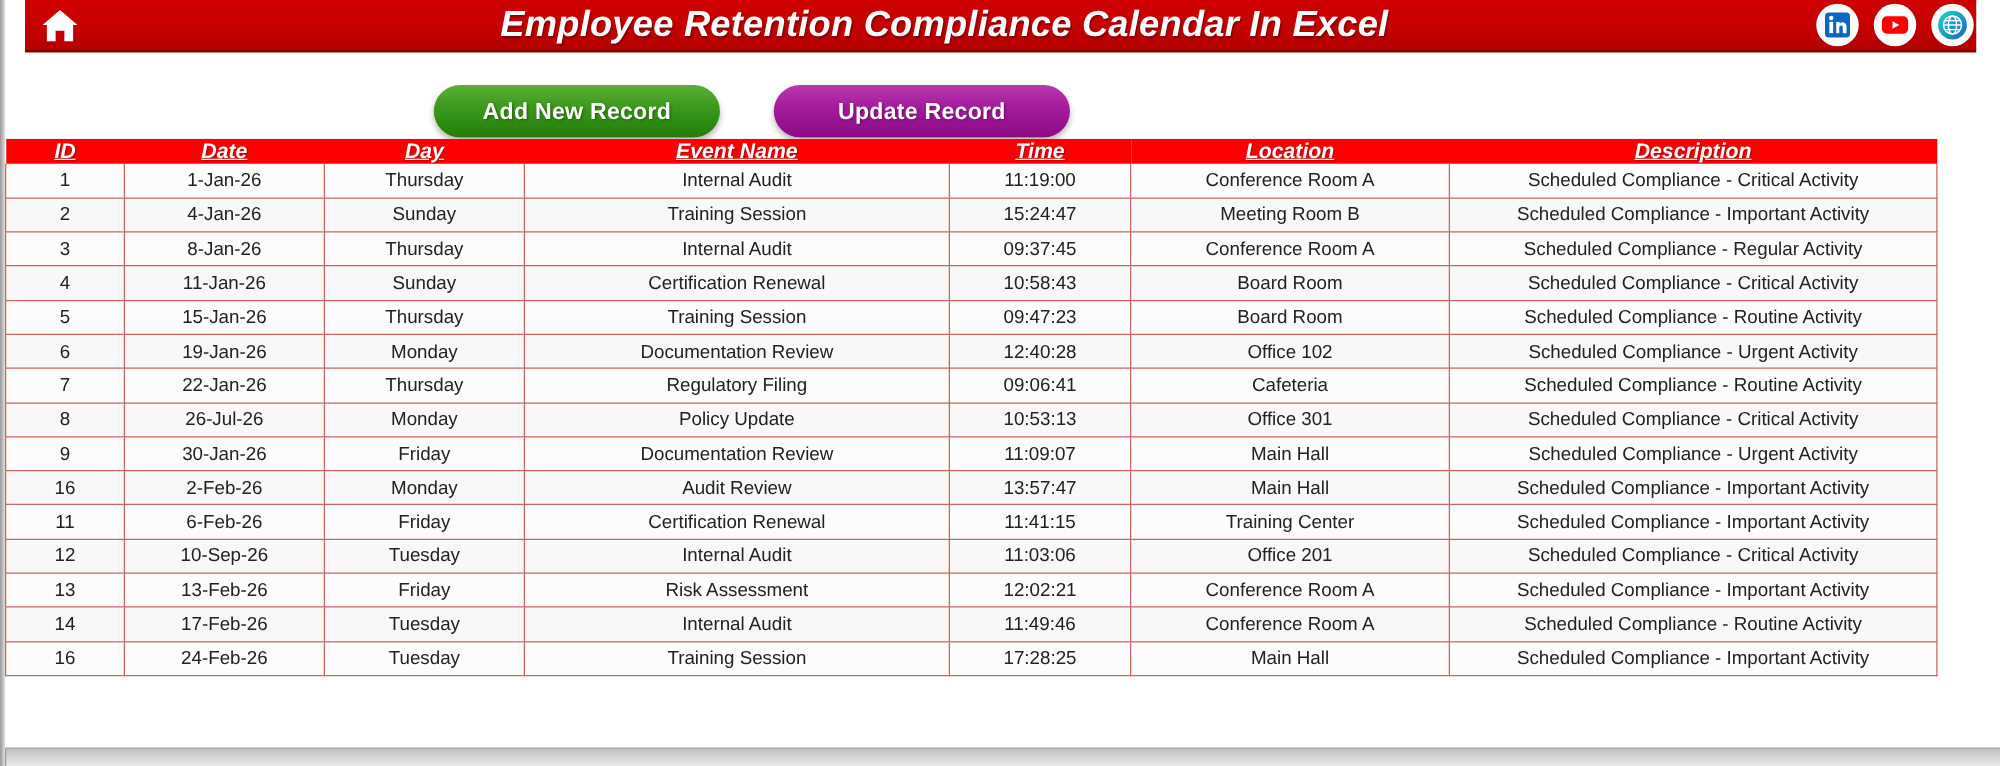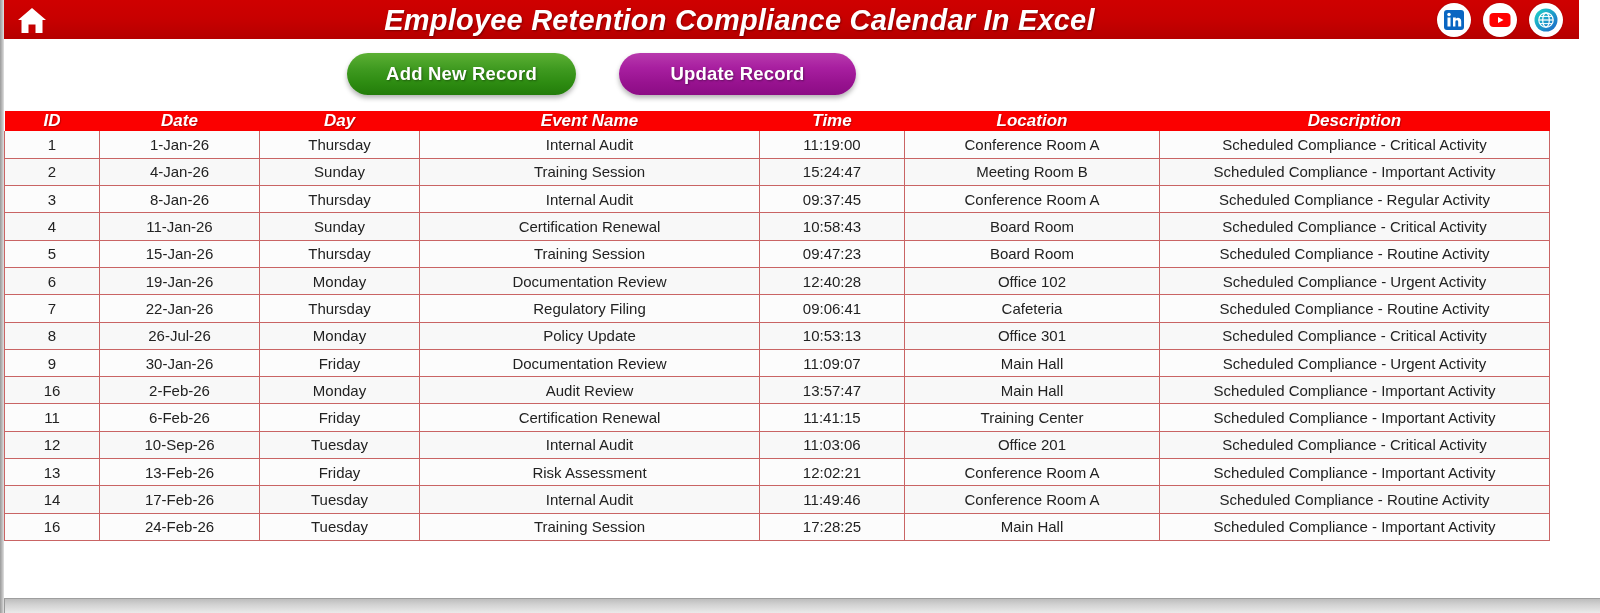--- a/index.html
+++ b/index.html
@@ -24,21 +24,21 @@
     position: absolute;
     left: 0; top: 0;
     width: 4px; height: 613px;
     background: linear-gradient(to right, #9a9a9a 0%, #bdbdbd 55%, #e2e2e2 100%);
     z-index: 5;
   }
 
   
   .header {
     position: absolute;
-    left: 4px; top: 0;
+    left: 20px; top: 0;
     width: 1575px; height: 42px;
     background: linear-gradient(to bottom, #cf0000 0%, #c80000 45%, #b40000 100%);
     border-bottom: 2px solid #7d0505;
     display: flex;
     align-items: center;
     overflow: hidden;
   }
 
   .home-icon {
     width: 40px; height: 34px;
@@ -75,21 +75,21 @@
     background: #ffffff;
     display: flex; align-items: center; justify-content: center;
     cursor: pointer;
     box-shadow: 0 0 2px rgba(0,0,0,0.2);
   }
   .social-badge svg { display: block; }
 
   
   .button-strip {
     position: absolute;
-    left: 4px; top: 39px;
+    left: 4px; top: 54px;
     width: 1575px; height: 69px;
     background: #ffffff;
     display: flex;
     align-items: center;
     justify-content: flex-start;
     padding-left: 343px;
     gap: 43px;
   }
 
   .action-btn {
@@ -138,20 +138,21 @@
   table.grid th {
     background: #fb0000;
     color: #ffffff;
     font-size: 17px;
     font-weight: bold;
     font-style: italic;
     height: 15px;
     text-align: center;
     border: none;
     text-shadow: 1px 1px 1px rgba(0,0,0,0.25);
+    text-decoration: underline;
   }
 
   table.grid td {
     height: 27.3px;
     font-size: 15px;
     color: #222222;
     text-align: center;
     border-right: 1px solid #c96464;
     border-bottom: 1px solid #c96464;
     background: #fbfbfb;

